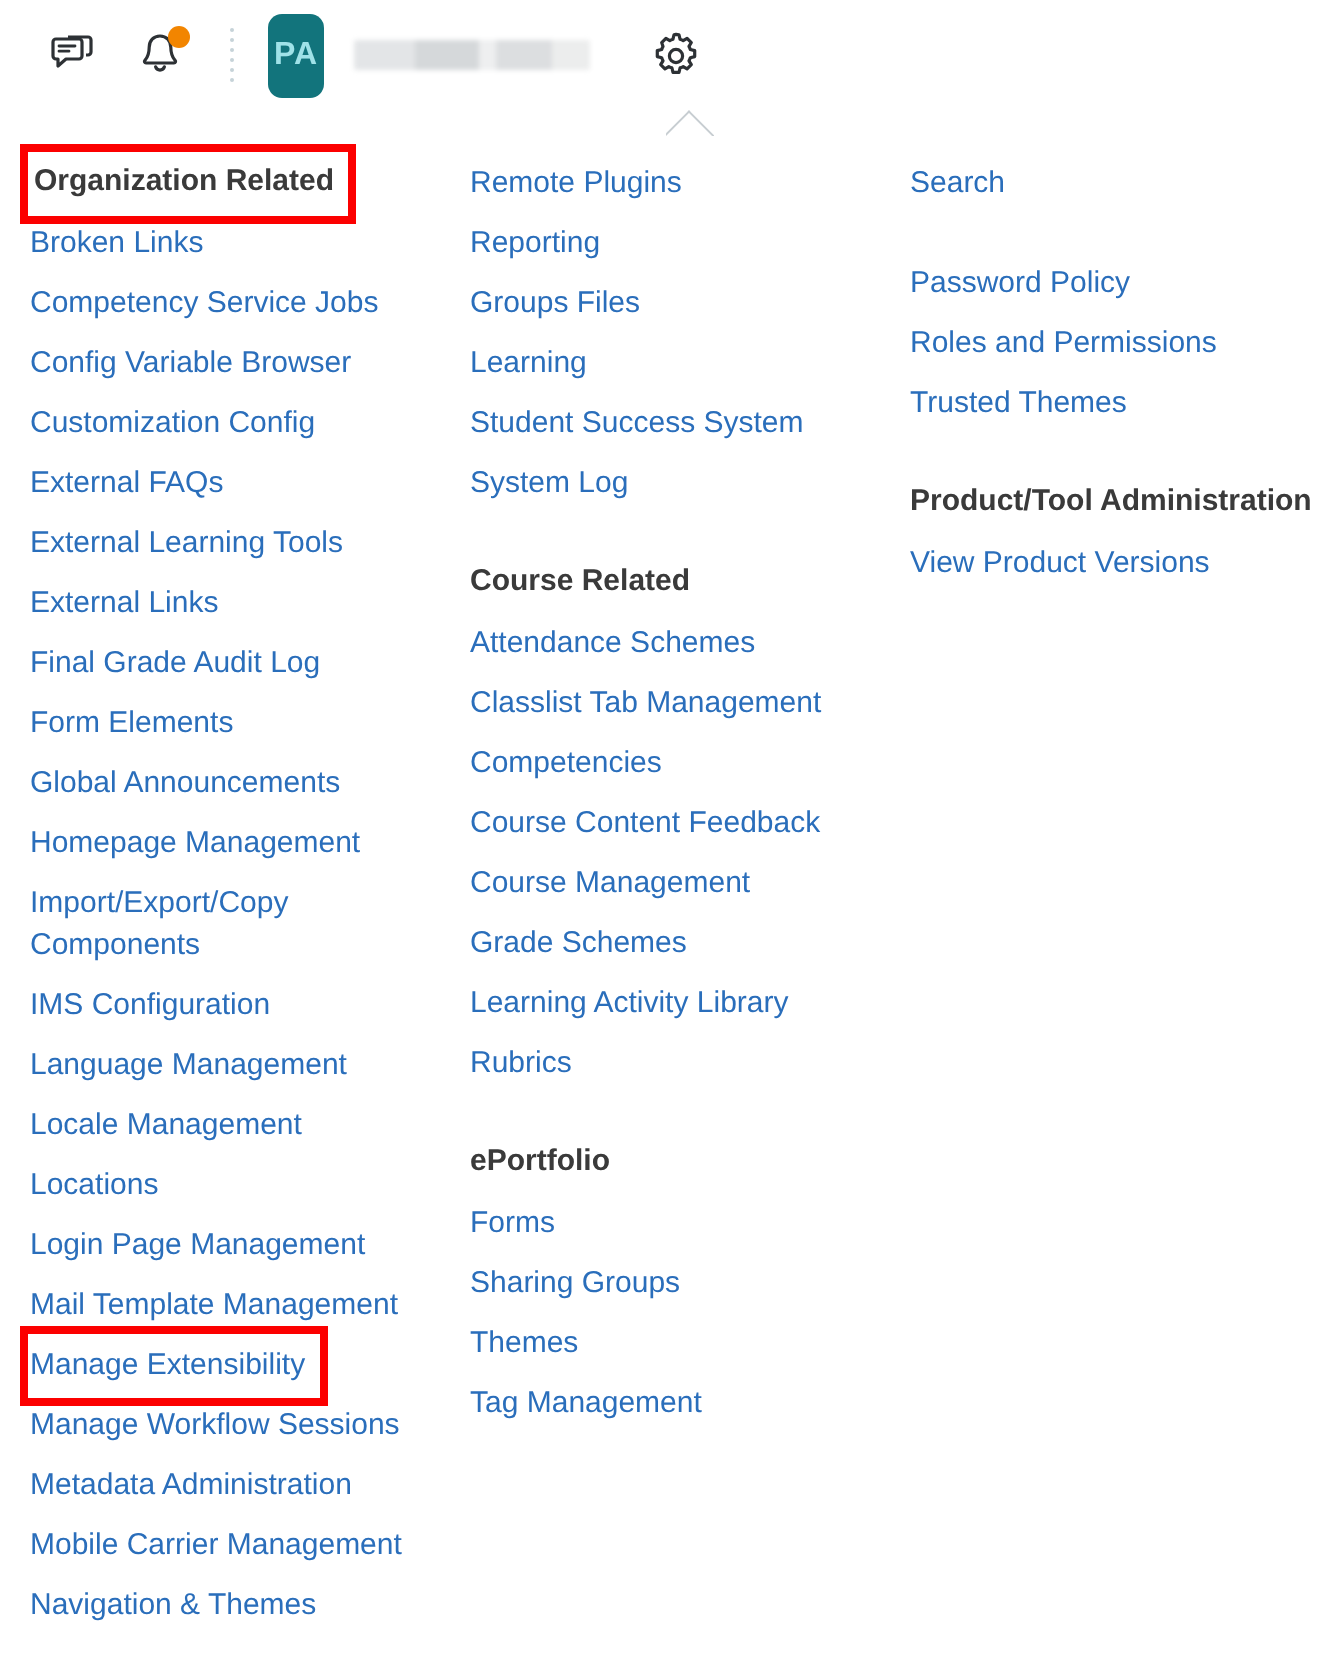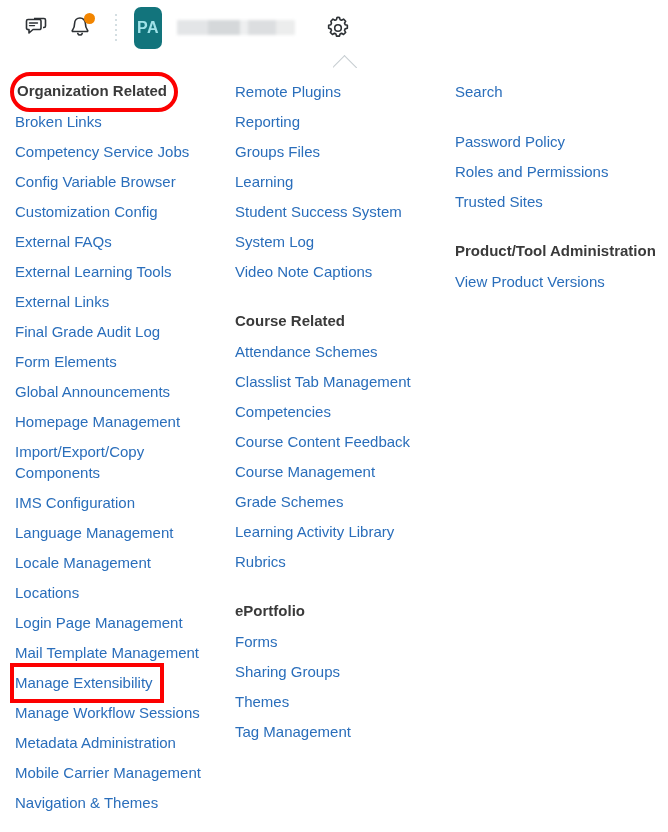--- a/index.html
+++ b/index.html
@@ -178,21 +178,20 @@
   
   .hl {
     position: relative;
     outline: 4px solid #fc0000;
     outline-offset: 1px;
     display: inline-block;
     padding-right: 6px;
   }
   .hl-head {
     padding-left: 2px;
-    border-radius: 15px;
   }
 </style>
 </head>
 <body>
 
 <div class="navbar">
 
   <div class="nav-icon">
     <svg width="28" height="28" viewBox="0 0 28 28" aria-hidden="true">
       <path d="M6 5.5h11.5a1.5 1.5 0 0 1 1.5 1.5v7a1.5 1.5 0 0 1-1.5 1.5H11l-4 3.5V15.5H6A1.5 1.5 0 0 1 4.5 14V7A1.5 1.5 0 0 1 6 5.5z" fill="none" stroke="#2d3135" stroke-width="1.6" stroke-linejoin="round"></path>
@@ -236,21 +235,20 @@
 <div class="panel">
   <div class="columns" id="columns">
       <div class="col col-1"><div><span class="group-head hl hl-head">Organization Related</span></div><a class="menu-link">Broken Links</a><a class="menu-link">Competency Service Jobs</a><a class="menu-link">Config Variable Browser</a><a class="menu-link">Customization Config</a><a class="menu-link">External FAQs</a><a class="menu-link">External Learning Tools</a><a class="menu-link">External Links</a><a class="menu-link">Final Grade Audit Log</a><a class="menu-link">Form Elements</a><a class="menu-link">Global Announcements</a><a class="menu-link">Homepage Management</a><a class="menu-link">Import/Export/Copy Components</a><a class="menu-link">IMS Configuration</a><a class="menu-link">Language Management</a><a class="menu-link">Locale Management</a><a class="menu-link">Locations</a><a class="menu-link">Login Page Management</a><a class="menu-link">Mail Template Management</a><a class="menu-link hl">Manage Extensibility</a><a class="menu-link">Manage Workflow Sessions</a><a class="menu-link">Metadata Administration</a><a class="menu-link">Mobile Carrier Management</a><a class="menu-link">Navigation &amp; Themes</a></div>
       <div class="col col-2">
         <a class="menu-link">Remote Plugins</a>
         <a class="menu-link">Reporting</a>
         <a class="menu-link">Groups Files</a>
         <a class="menu-link">Learning</a>
         <a class="menu-link">Student Success System</a>
         <a class="menu-link">System Log</a>
-        <a class="menu-link">Video Note Captions</a>
         <div class="group-gap"></div>
         <div><span class="group-head">Course Related</span></div>
         <a class="menu-link">Attendance Schemes</a>
         <a class="menu-link">Classlist Tab Management</a>
         <a class="menu-link">Competencies</a>
         <a class="menu-link">Course Content Feedback</a>
         <a class="menu-link">Course Management</a>
         <a class="menu-link">Grade Schemes</a>
         <a class="menu-link">Learning Activity Library</a>
         <a class="menu-link">Rubrics</a>
@@ -259,19 +257,19 @@
         <a class="menu-link">Forms</a>
         <a class="menu-link">Sharing Groups</a>
         <a class="menu-link">Themes</a>
         <a class="menu-link">Tag Management</a>
       </div>
       <div class="col col-3">
         <a class="menu-link">Search</a>
         <div class="group-gap"></div>
         <a class="menu-link">Password Policy</a>
         <a class="menu-link">Roles and Permissions</a>
-        <a class="menu-link">Trusted Sites</a>
+        <a class="menu-link">Trusted Themes</a>
         <div class="group-gap"></div>
         <div><span class="group-head">Product/Tool Administration</span></div>
         <a class="menu-link">View Product Versions</a>
       </div>
     </div>
 </div>
 
 </body></html>

